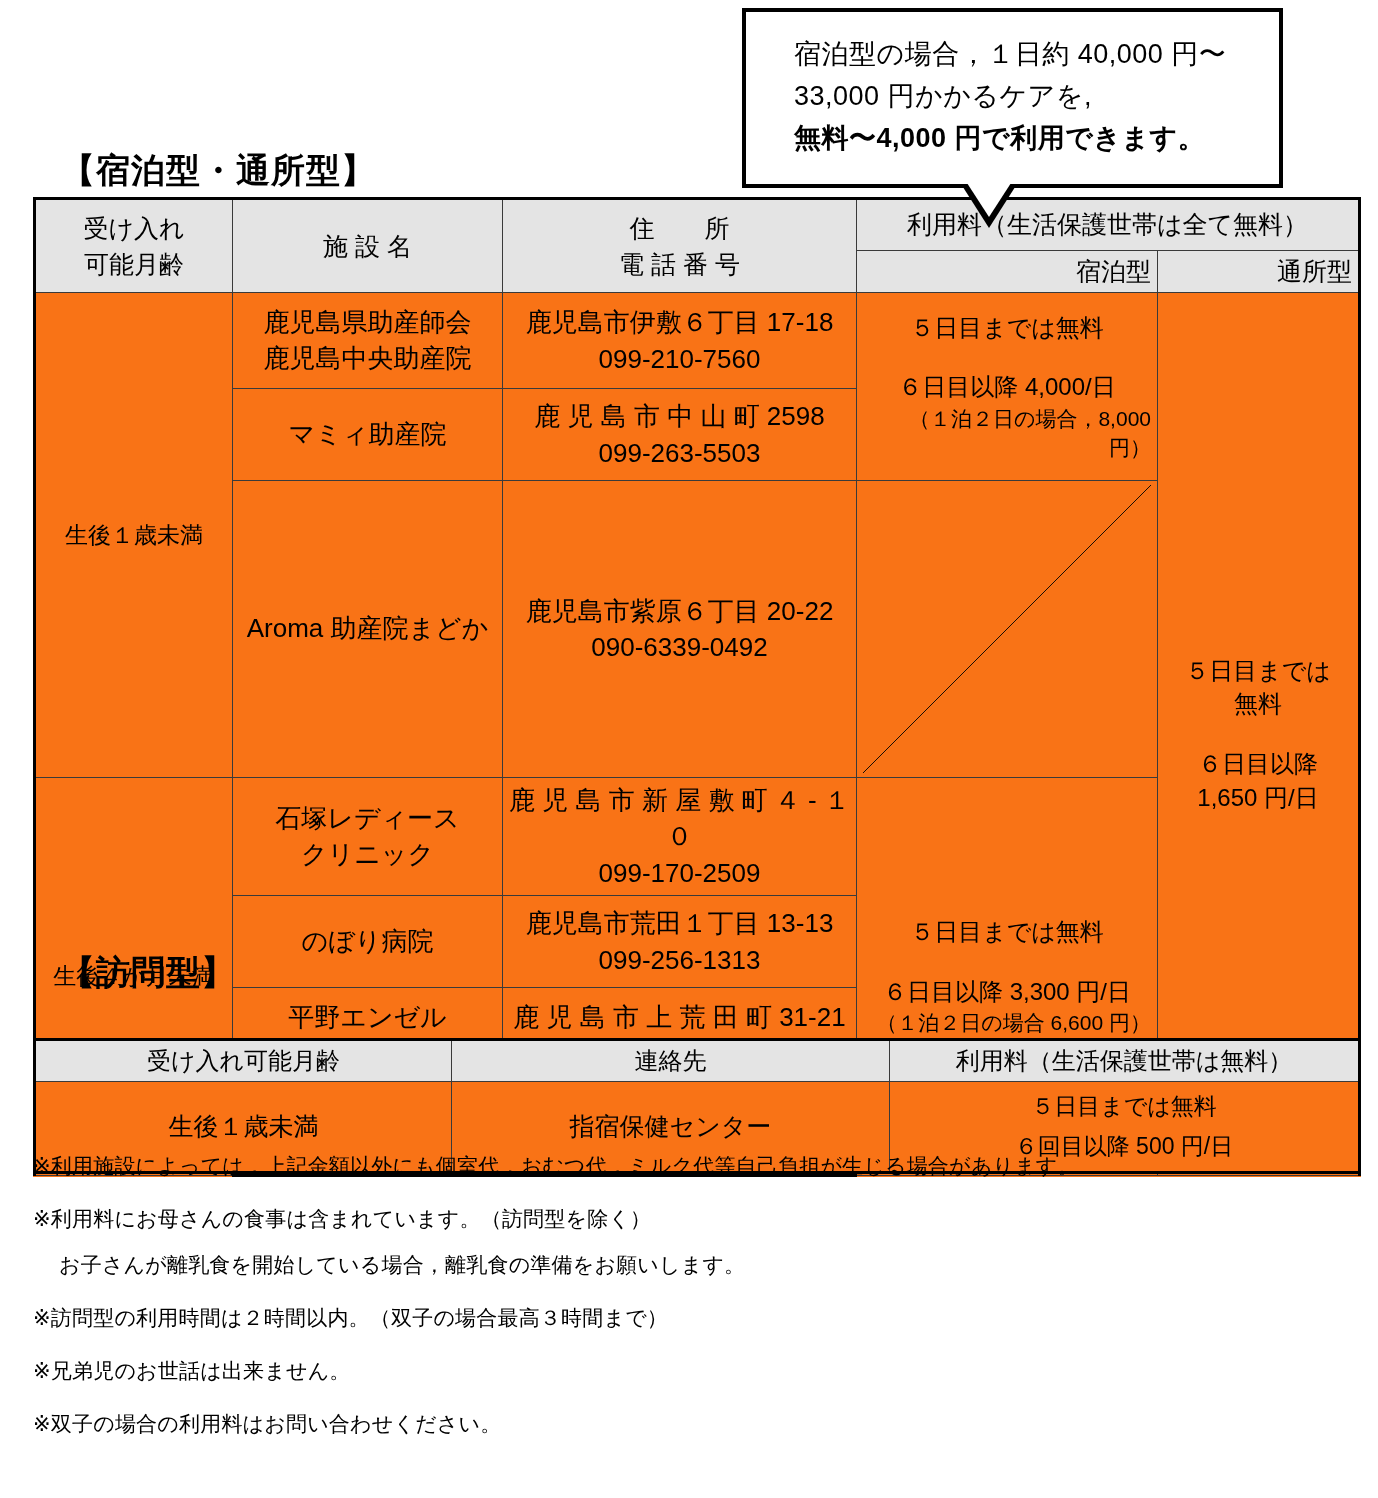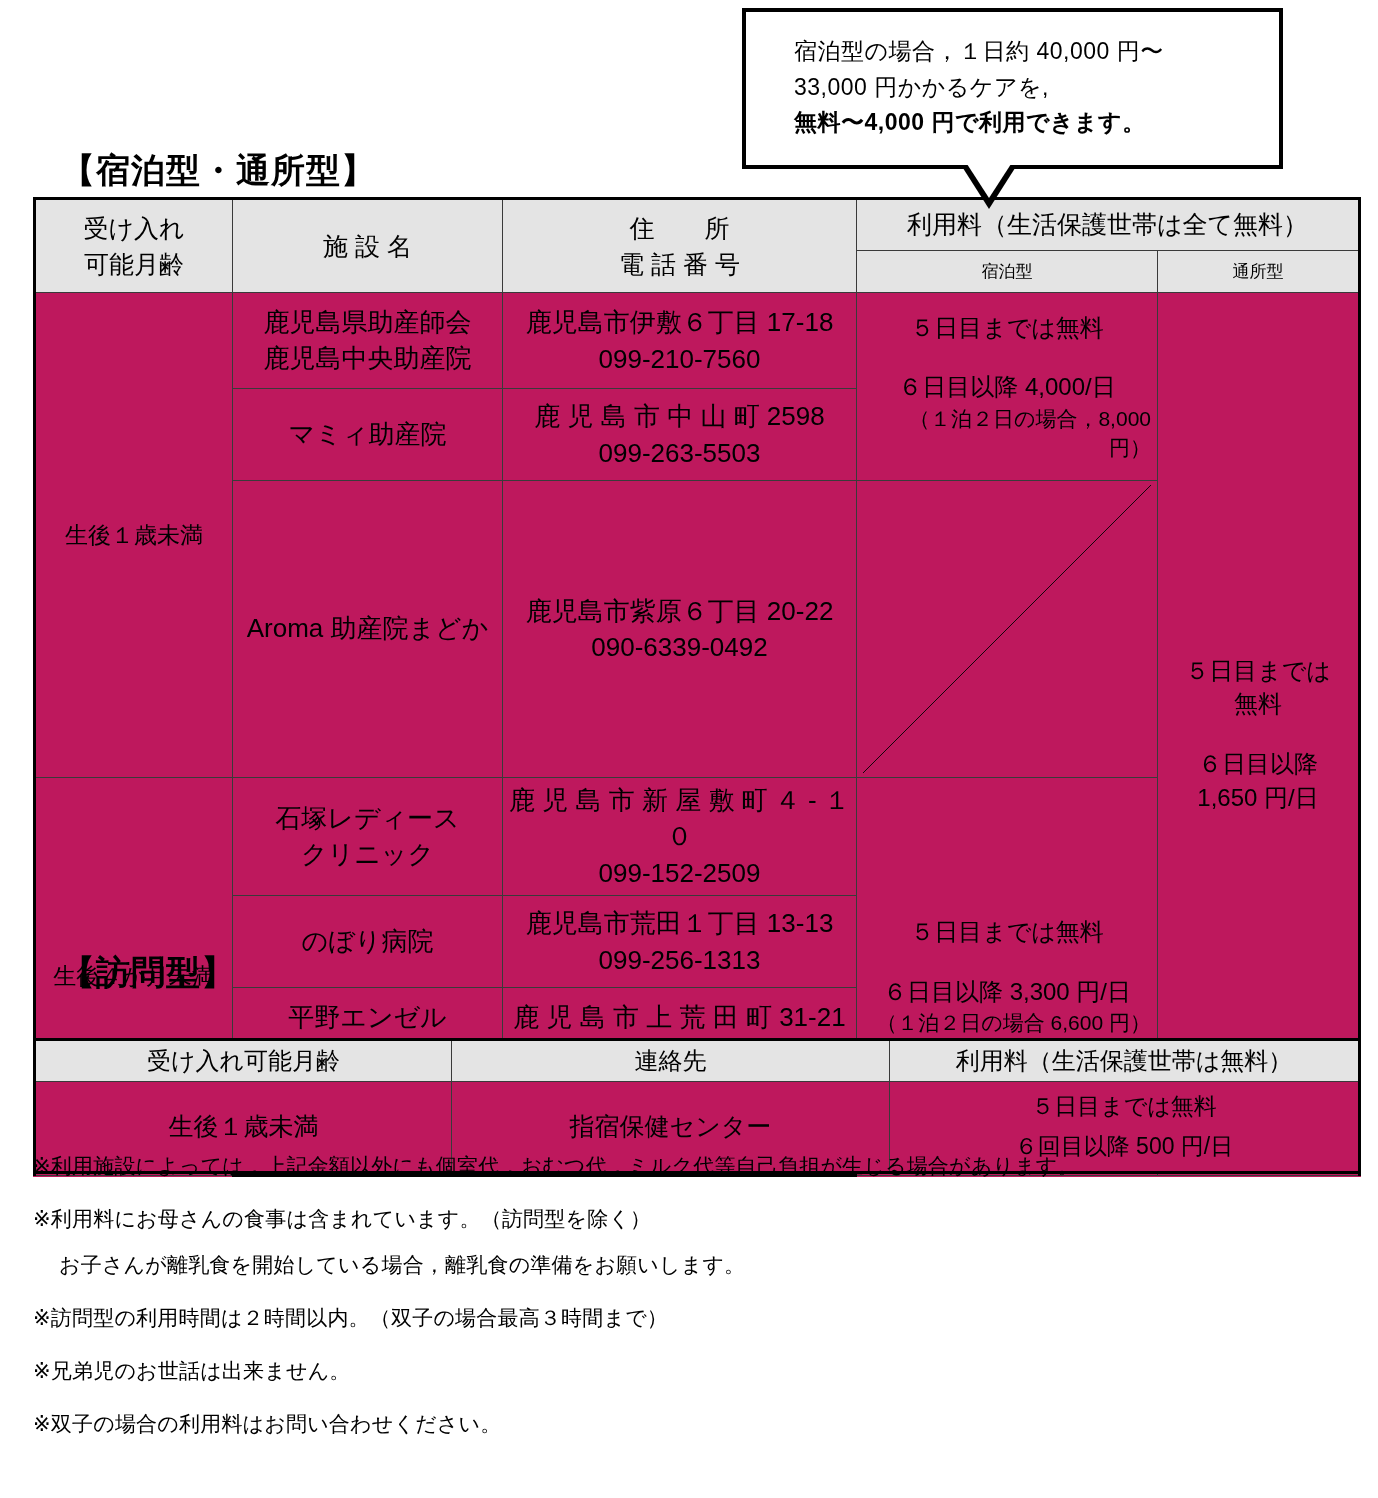--- a/index.html
+++ b/index.html
@@ -20,21 +20,21 @@
   
   .callout {
     position: absolute;
     left: 742px;
     top: 8px;
     width: 541px;
     box-sizing: border-box;
     border: 4px solid #000;
     background: #fff;
     padding: 22px 26px 24px 48px;
-    font-size: 23px;
+    font-size: 27px;
     line-height: 1.55;
     letter-spacing: 0.5px;
     z-index: 5;
   }
   .callout .line3 { font-weight: bold; }
   .callout .tail, .callout .tail-in {
     position: absolute;
     width: 0; height: 0;
   }
   .callout .tail {
@@ -62,21 +62,21 @@
     margin-left: 28px;
   }
   #title-stay  { left: 33px; top: 148px; }
   #title-visit { left: 33px; top: 950px; }
 
   
   .doc-table {
     position: absolute;
     border-collapse: collapse;
     table-layout: fixed;
-    background: #be185d;
+    background: #f97316;
   }
   .doc-table td, .doc-table th {
     border: 1.5px solid #3a3a3a;
     text-align: center;
     vertical-align: middle;
     font-weight: normal;
     padding: 4px 6px;
     box-sizing: border-box;
   }
   .doc-table .outer-t { border-top-width: 3px; border-top-color: #000; }
@@ -87,21 +87,21 @@
 
   
   #table-stay { left: 33px; top: 197px; width: 1325px; }
   #table-stay .c-age   { width: 198px; }
   #table-stay .c-name  { width: 270px; }
   #table-stay .c-addr  { width: 354px; }
   #table-stay .c-stay  { width: 301px; }
   #table-stay .c-day   { width: 202px; }
 
   #table-stay .hdr-main { font-size: 25px; line-height: 1.35; height: 52px; }
-  #table-stay .hdr-sub  { font-size: 17px; height: 42px; }
+  #table-stay .hdr-sub  { font-size: 25px; height: 42px; text-align: right; }
   #table-stay .hdr-two  { font-size: 25px; line-height: 1.45; height: 94px; }
 
   .fac-name { font-size: 26px; line-height: 1.38; }
   .fac-addr { font-size: 26px; line-height: 1.40; text-align: center; }
   .age-cell { font-size: 23px; }
 
   .fee-big   { font-size: 24px; line-height: 1.4; }
   .fee-small { font-size: 21px; line-height: 1.4; text-align: right; }
   .fee-gap   { height: 26px; }
 
@@ -229,21 +229,21 @@
     </tr>
 
     <tr class="row-tall">
       <td class="age-cell outer-l" rowspan="4">生後４か月未満</td>
       <td class="fac-name">
         <div>石塚レディース</div>
         <div>クリニック</div>
       </td>
       <td class="fac-addr">
         <div>鹿 児 島 市 新 屋 敷 町 ４ - １０</div>
-        <div>099-152-2509</div>
+        <div>099-170-2509</div>
       </td>
       <td class="fee-big" rowspan="4">
         <div>５日目までは無料</div>
         <div class="fee-gap"></div>
         <div>６日目以降 3,300 円/日</div>
         <div class="fee-small">（１泊２日の場合 6,600 円）</div>
       </td>
     </tr>
 
     <tr class="row-med">

